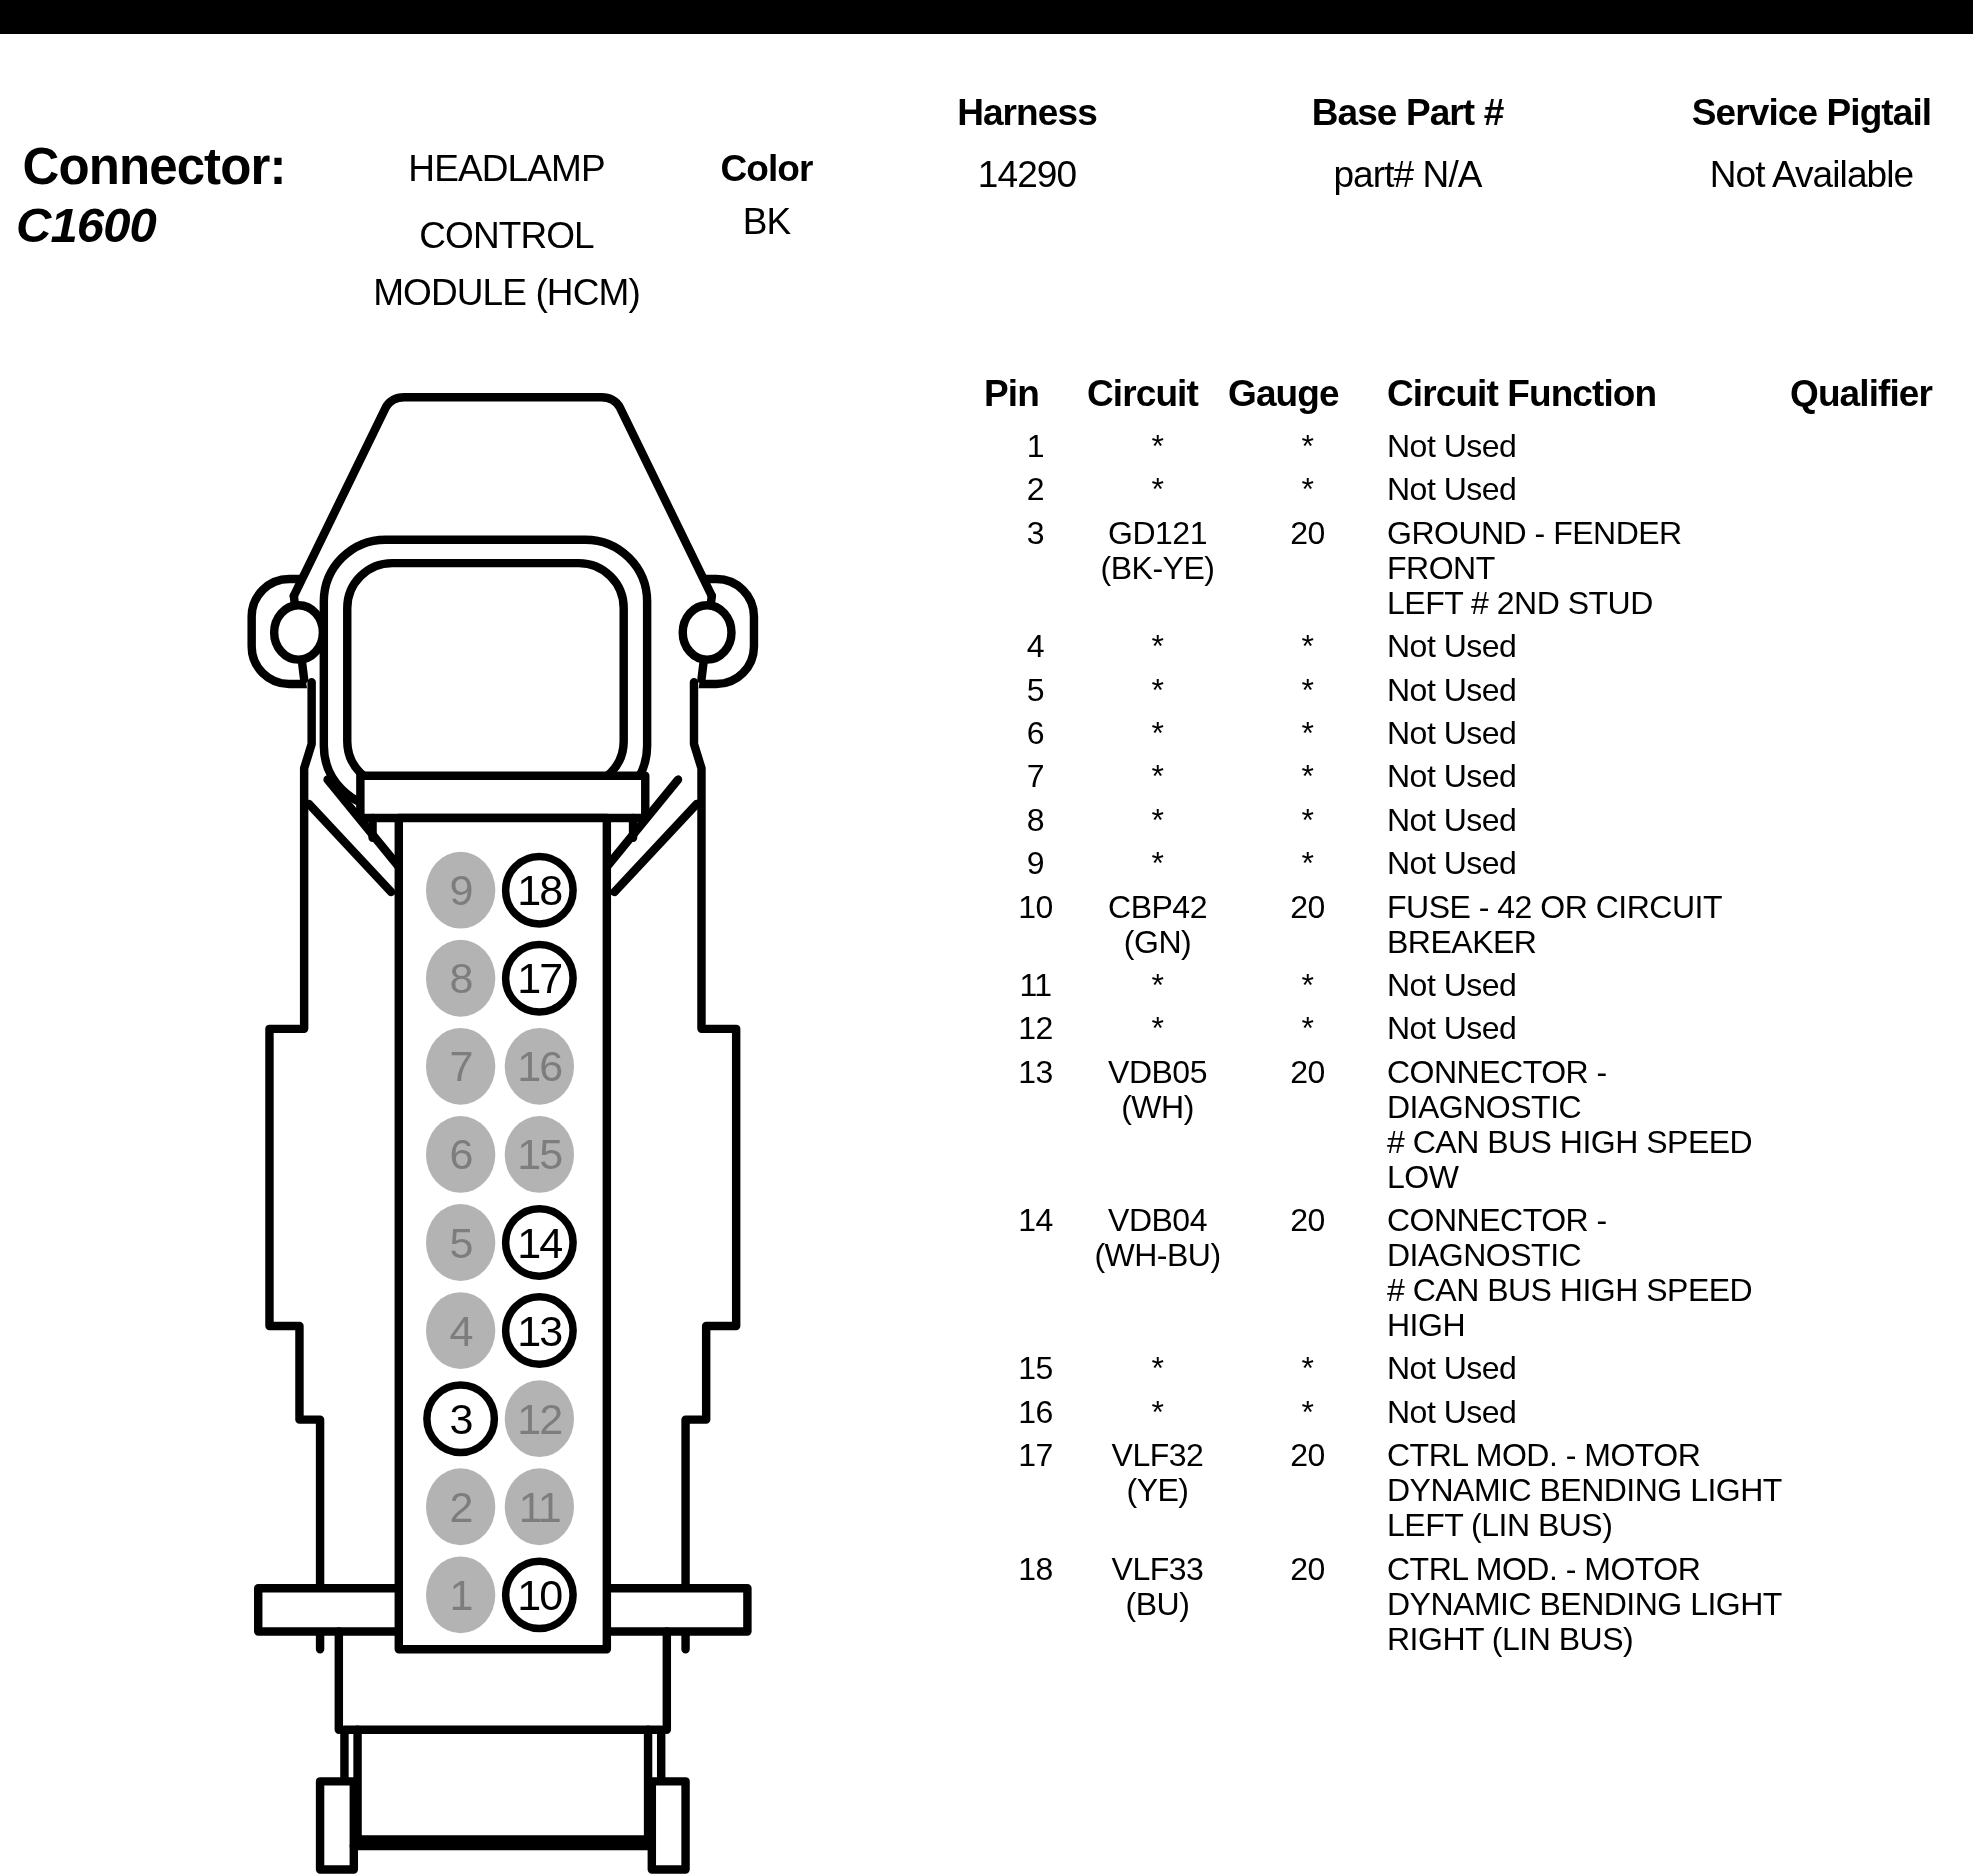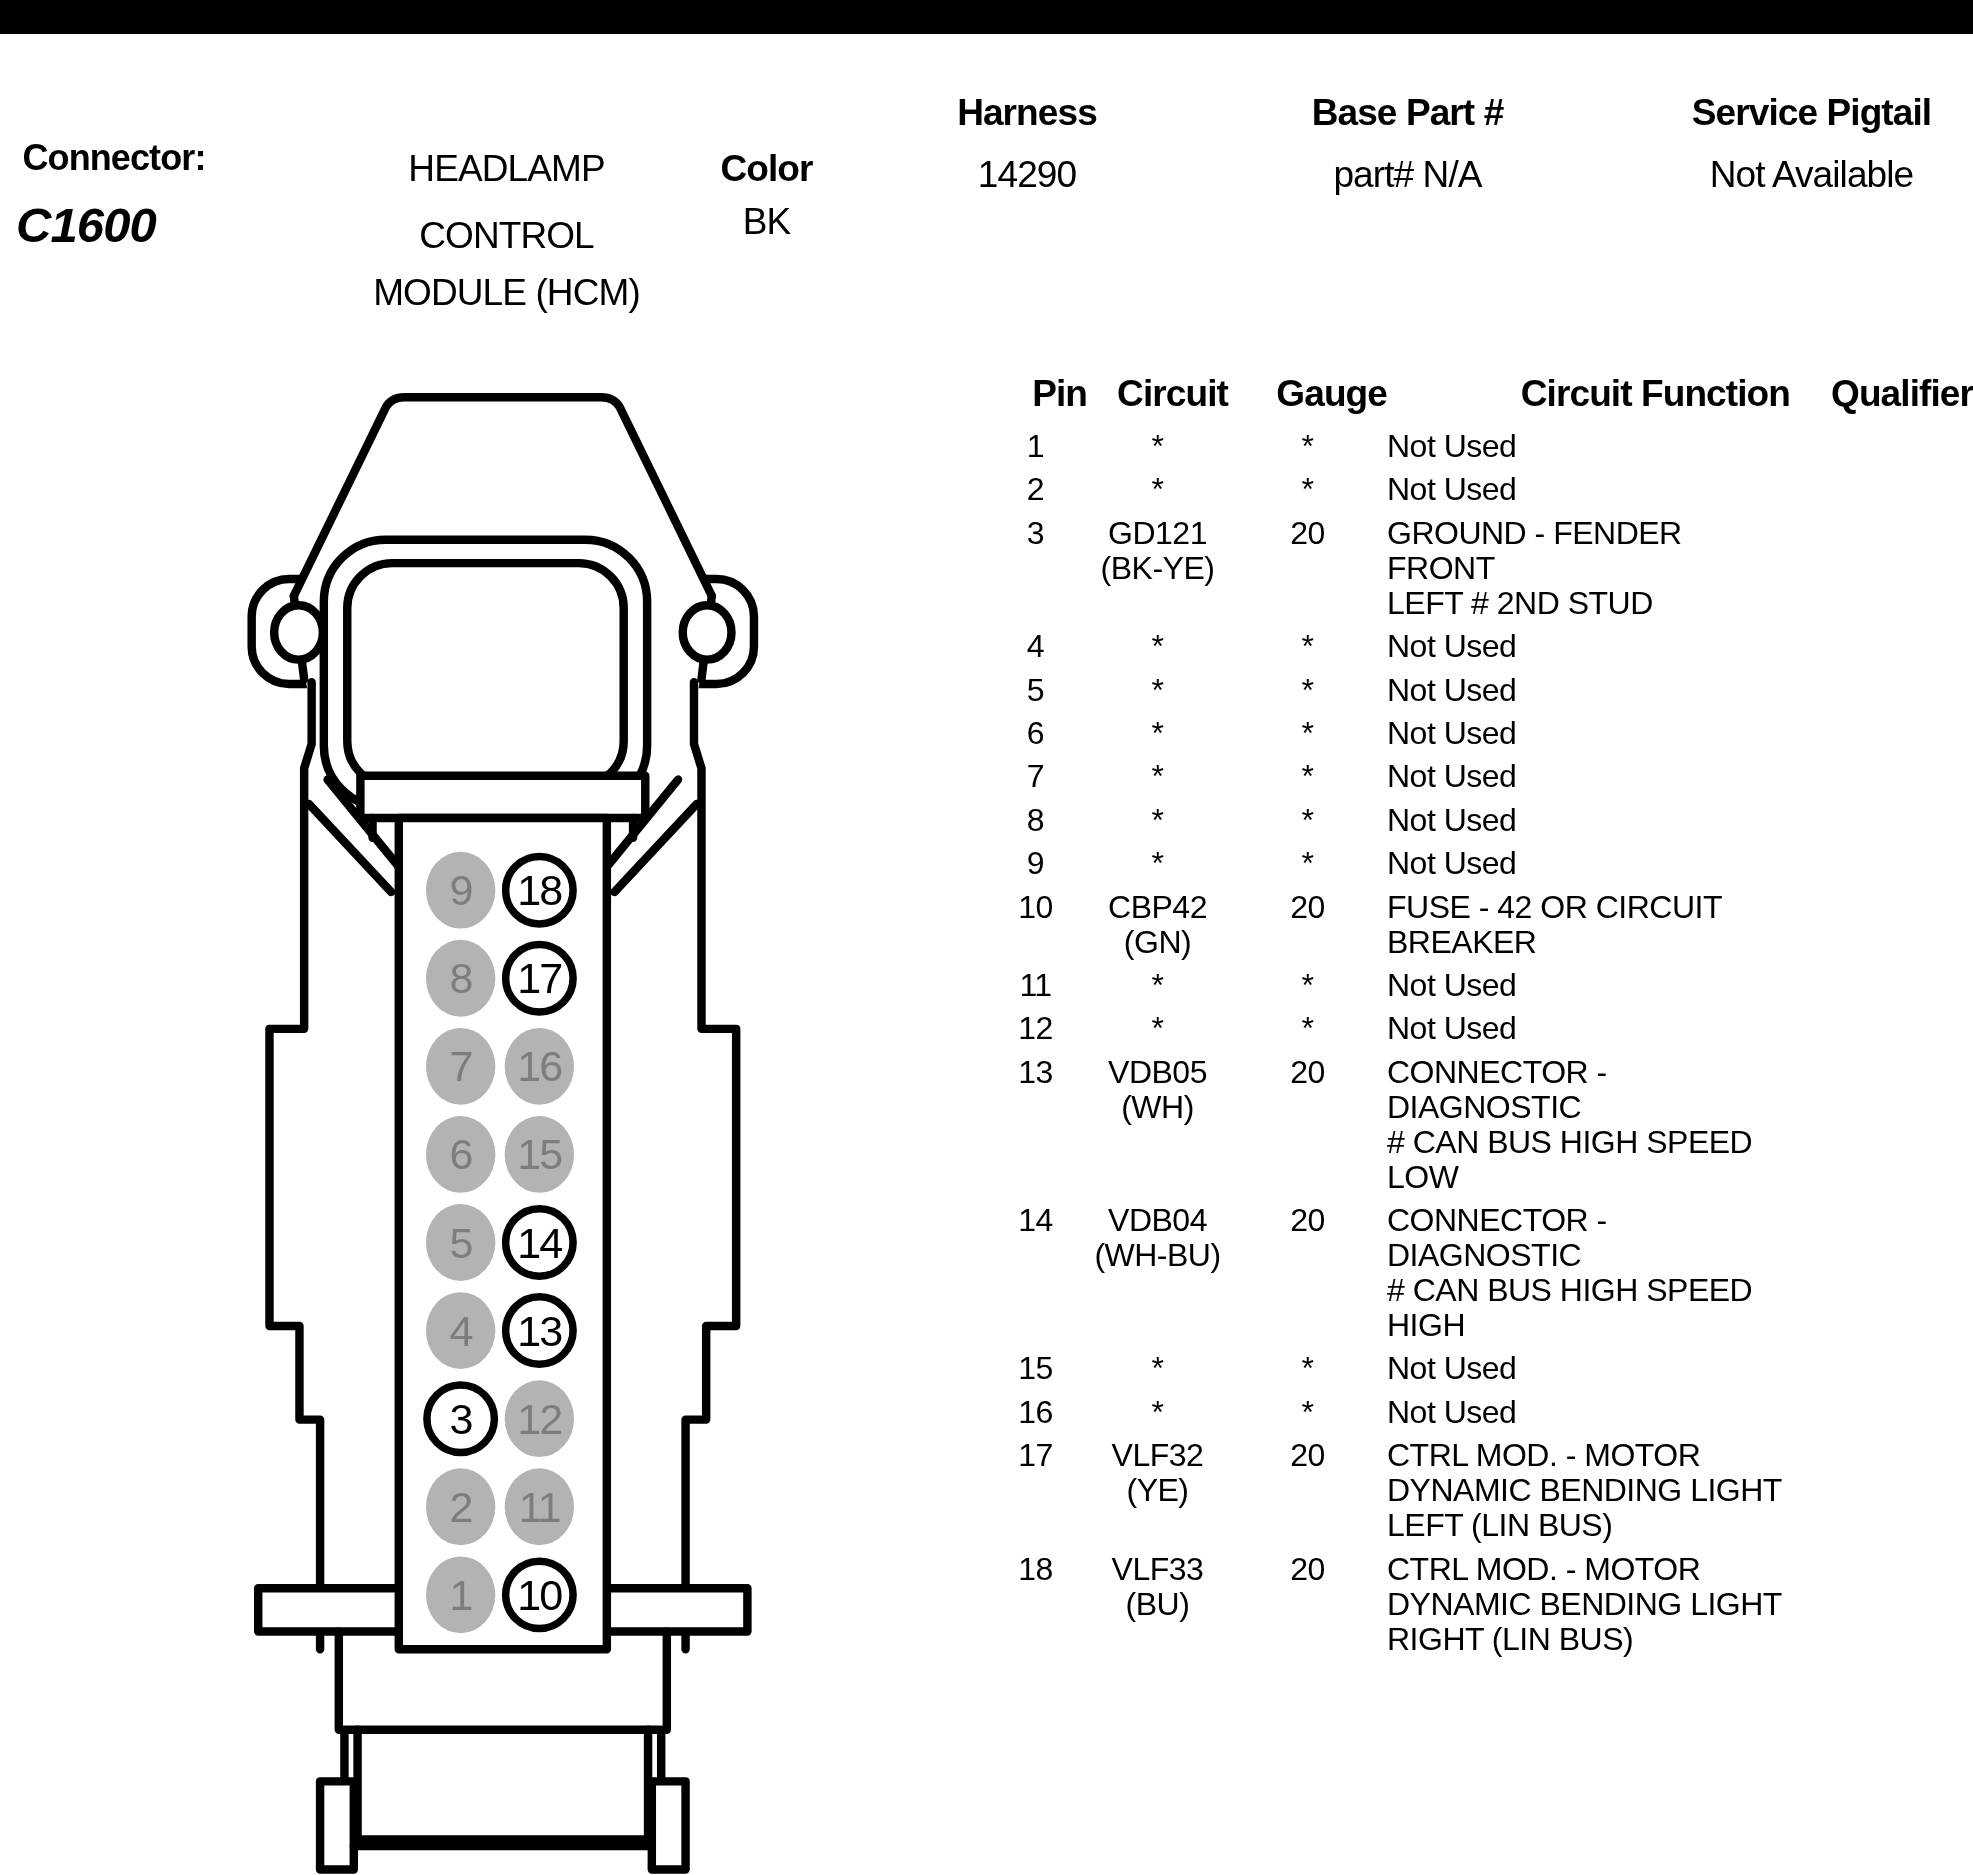--- a/index.html
+++ b/index.html
@@ -11,21 +11,21 @@
     color:#000;
     overflow:hidden;
   }
   .topbar{
     position:absolute;left:0;top:0;width:1973px;height:34px;
     background:#000;
   }
   
   .hlabel{position:absolute;font-weight:bold;font-size:37px;letter-spacing:-0.9px;text-align:center;white-space:nowrap;}
   .hvalue{position:absolute;font-size:37px;letter-spacing:-0.9px;text-align:center;white-space:nowrap;}
-  .conn-label{left:22.5px;top:137px;font-size:36px;font-weight:bold;letter-spacing:-0.9px;position:absolute;}
+  .conn-label{left:22.5px;top:137px;font-size:51px;font-weight:bold;letter-spacing:-0.9px;position:absolute;}
   .conn-id{left:16px;top:197px;font-size:49px;font-weight:bold;letter-spacing:-0.9px;position:absolute;font-style:italic;}
   .desc-label{left:319px;top:92px;width:375px;}
   .desc-line{left:319px;width:375px;}
   .desc-line.l0{top:148px;}
   .desc-line.l1{top:215px;}
   .desc-line.l2{top:272px;}
   .color-label{left:673px;top:148px;width:187px;}
   .color-value{left:673px;top:201px;width:187px;}
   .harness-label{left:905px;top:92px;width:244px;}
   .harness-value{left:905px;top:154px;width:244px;}
@@ -37,21 +37,21 @@
   
   .pin-table{
     position:absolute;left:984px;top:373px;width:989px;
   }
   .tr{
     display:grid;
     grid-template-columns:103px 141px 159px 403px auto;
     margin-bottom:8.4px;
   }
   .tr.head{margin-bottom:15px;}
-  .tr.head .td{font-weight:bold;font-size:37px;line-height:41px;letter-spacing:-0.9px;text-align:right;}
+  .tr.head .td{font-weight:bold;font-size:37px;line-height:41px;letter-spacing:-0.9px;text-align:left;}
   .td{font-size:32px;line-height:35px;letter-spacing:-0.5px;}
   .td.c-pin{text-align:center;}
   .td.c-circuit{text-align:center;}
   .td.c-gauge{text-align:center;}
   .td.c-func{text-align:left;}
   .td.c-qual{text-align:center;}
 
   
   .connector-svg{position:absolute;left:215px;top:356px;width:600px;height:1520px;}
   .ol{fill:none;stroke:#000;stroke-width:9;stroke-linejoin:round;stroke-linecap:round;}

